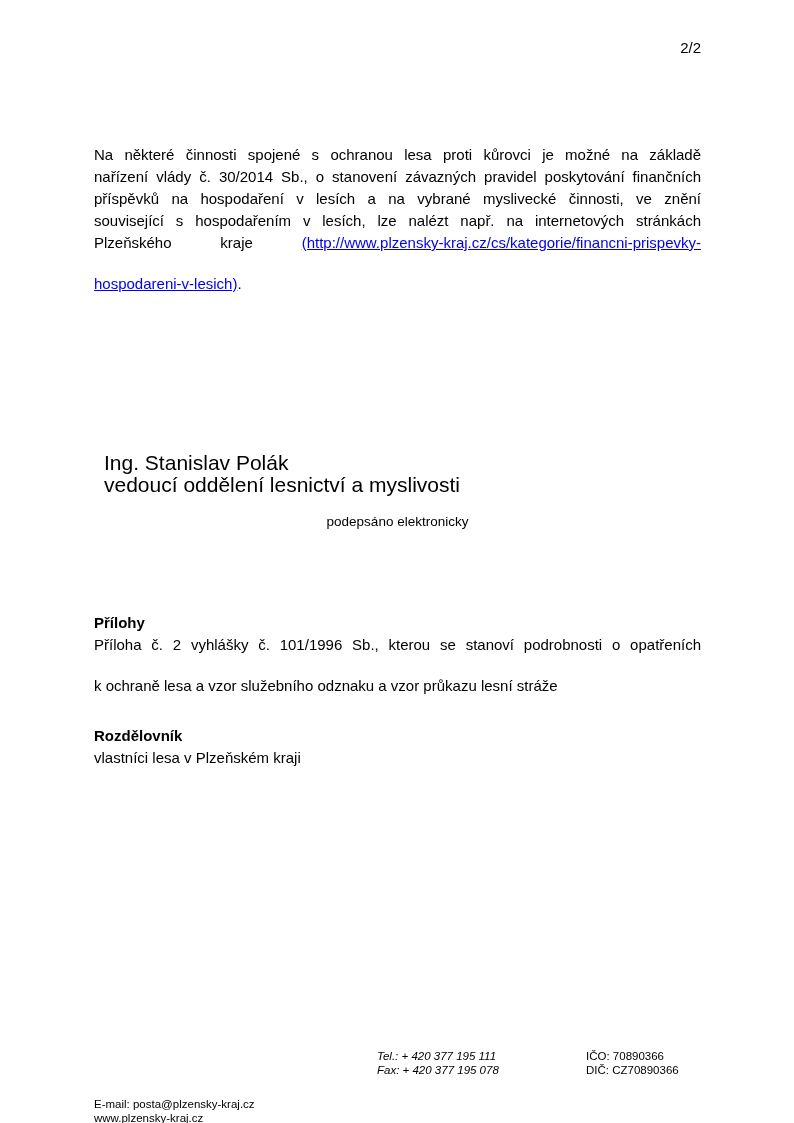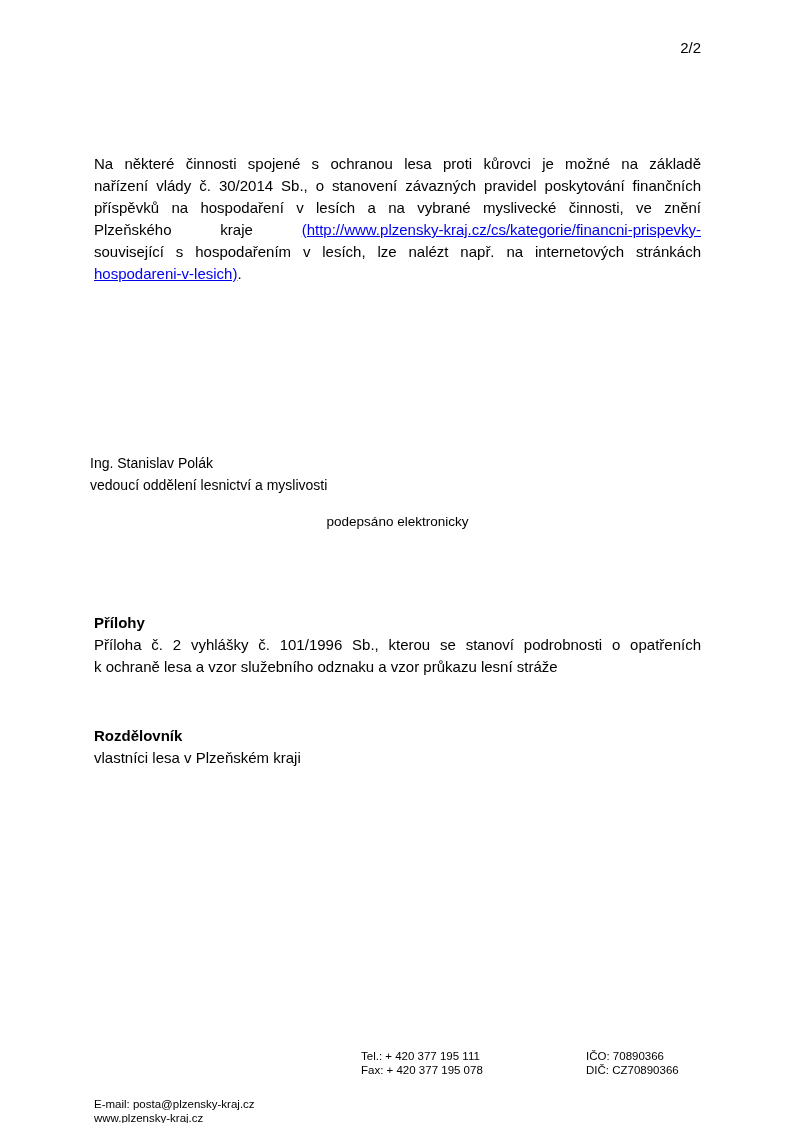--- a/index.html
+++ b/index.html
@@ -20,44 +20,45 @@
     position: absolute;
     top: 39px;
     left: 94px;
     width: 607px;
     text-align: right;
     font-size: 15px;
     line-height: 18px;
   }
   .main-para {
     position: absolute;
-    top: 153px;
+    top: 144px;
     left: 94px;
     width: 607px;
     font-size: 15px;
     line-height: 22px;
   }
   .jline {
     text-align: justify;
     text-align-last: justify;
   }
   .jline.last {
     text-align-last: left;
+    margin-top: 19px;
   }
   .link {
     color: #0000ee;
     text-decoration: underline;
     cursor: pointer;
   }
   .sig-block {
     position: absolute;
     top: 452px;
-    left: 90px;
+    left: 104px;
     width: 607px;
-    font-size: 14px;
+    font-size: 21px;
     line-height: 22px;
   }
   .sig-note {
     position: absolute;
     top: 513px;
     left: 94px;
     width: 607px;
     font-size: 13.5px;
     line-height: 17px;
     text-align: center;
@@ -89,36 +90,36 @@
     height: 32px;
     font-size: 11.5px;
     line-height: 14px;
   }
   .footer-col {
     position: absolute;
     top: 0;
     white-space: nowrap;
   }
   .footer-col.c1 { left: 0; margin-top: 48px; }
-  .footer-col.c2 { left: 267px; }
+  .footer-col.c2 { left: 283px; font-style: italic; }
   .footer-col.c3 { left: 492px; }
 </style>
 </head>
 <body>
 
 <div class="page">
 
   <div class="page-number">2/2</div>
 
   <div class="main-para">
       <div class="jline"><span>Na některé činnosti spojené s ochranou lesa proti kůrovci je možné na základě</span></div>
       <div class="jline"><span>nařízení vlády č. 30/2014 Sb., o stanovení závazných pravidel poskytování finančních</span></div>
       <div class="jline"><span>příspěvků na hospodaření v lesích a na vybrané myslivecké činnosti, ve znění</span></div>
+      <div class="jline"><span>související s hospodařením v lesích, lze nalézt např. na internetových stránkách</span></div>
       <div class="jline"><span>Plzeňského kraje </span><span class="link">(http://www.plzensky-kraj.cz/cs/kategorie/financni-prispevky-</span></div>
-      <div class="jline"><span>související s hospodařením v lesích, lze nalézt např. na internetových stránkách</span></div>
       <div class="jline last"><span class="link">hospodareni-v-lesich)</span><span>.</span></div>
     </div>
 
   <div class="sig-block">
     <div>Ing. Stanislav Polák</div>
     <div>vedoucí oddělení lesnictví a myslivosti</div>
   </div>
 
   <div class="sig-note">podepsáno elektronicky</div>
 

